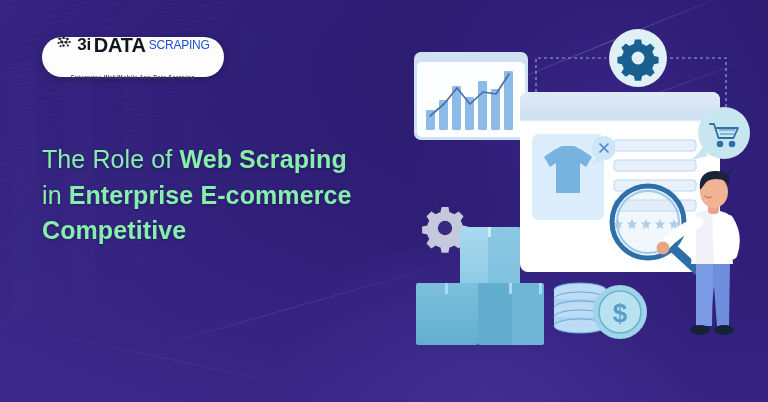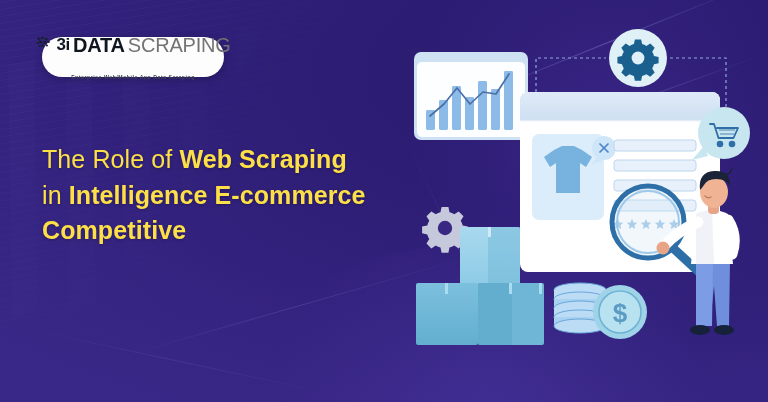--- a/index.html
+++ b/index.html
@@ -88,33 +88,33 @@
   .logo-mark { width: 17px; height: 17px; display: block; flex: none; margin-right: 1px; }
   .logo-3i {
     font-size: 17px; font-weight: 700; color: #10161f;
     letter-spacing: -.3px; line-height: 1;
   }
   .logo-data {
     font-size: 20px; font-weight: 700; color: #10161f;
     letter-spacing: -.2px; line-height: 1;
   }
   .logo-scraping {
-    font-size: 20px; font-weight: 400; color: #737373;
+    font-size: 12px; font-weight: 400; color: #1d4ed8;
     letter-spacing: -.2px; line-height: 1;
   }
   .logo-tagline {
     font-size: 5.2px; color: #3c4350; letter-spacing: .52px;
     font-weight: 600; white-space: nowrap; margin-top: 1px;
   }
 
   
   .headline {
     position: absolute; left: 42px; top: 142px;
     width: 380px;
-    color: #fde047;
+    color: #86efac;
     font-size: 25px;
     line-height: 1.42;
     font-weight: 400;
     letter-spacing: .1px;
     text-shadow: 0 1px 3px rgba(0,0,0,.28);
   }
   .headline b { font-weight: 700; }
   .headline .line { display: block; white-space: nowrap; }
 
   
@@ -172,21 +172,21 @@
       </div>
       <div class="logo-tagline">Enterprise Web/Mobile App Data Scraping</div>
     </div>
   </div>
 
   <h1 class="headline">
     <span class="line">
       <span>The Role of </span><b>Web Scraping</b>
     </span>
     <span class="line">
-      <span>in </span><b>Intelligence E-commerce</b>
+      <span>in </span><b>Enterprise E-commerce</b>
     </span>
     <span class="line">
       <b>Competitive</b>
     </span>
   </h1>
 
   <div class="illus">
     <svg viewBox="0 0 360 402" xmlns="http://www.w3.org/2000/svg">
       <defs>
         <linearGradient id="boxTop" x1="0" y1="0" x2="0" y2="1">

